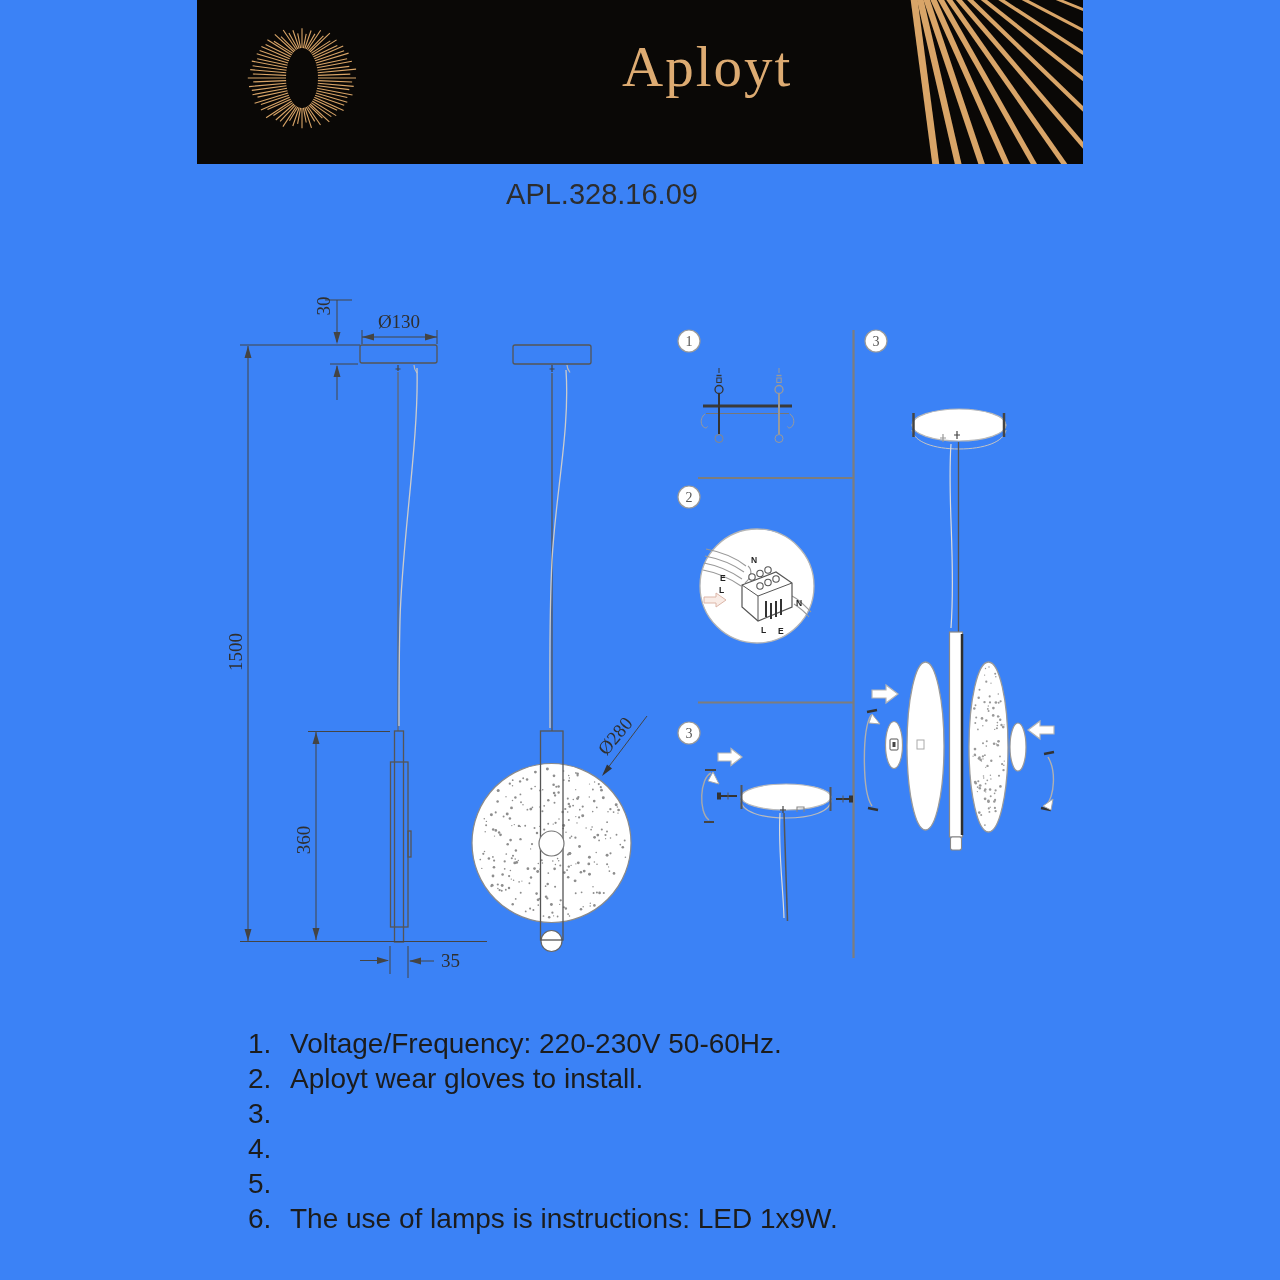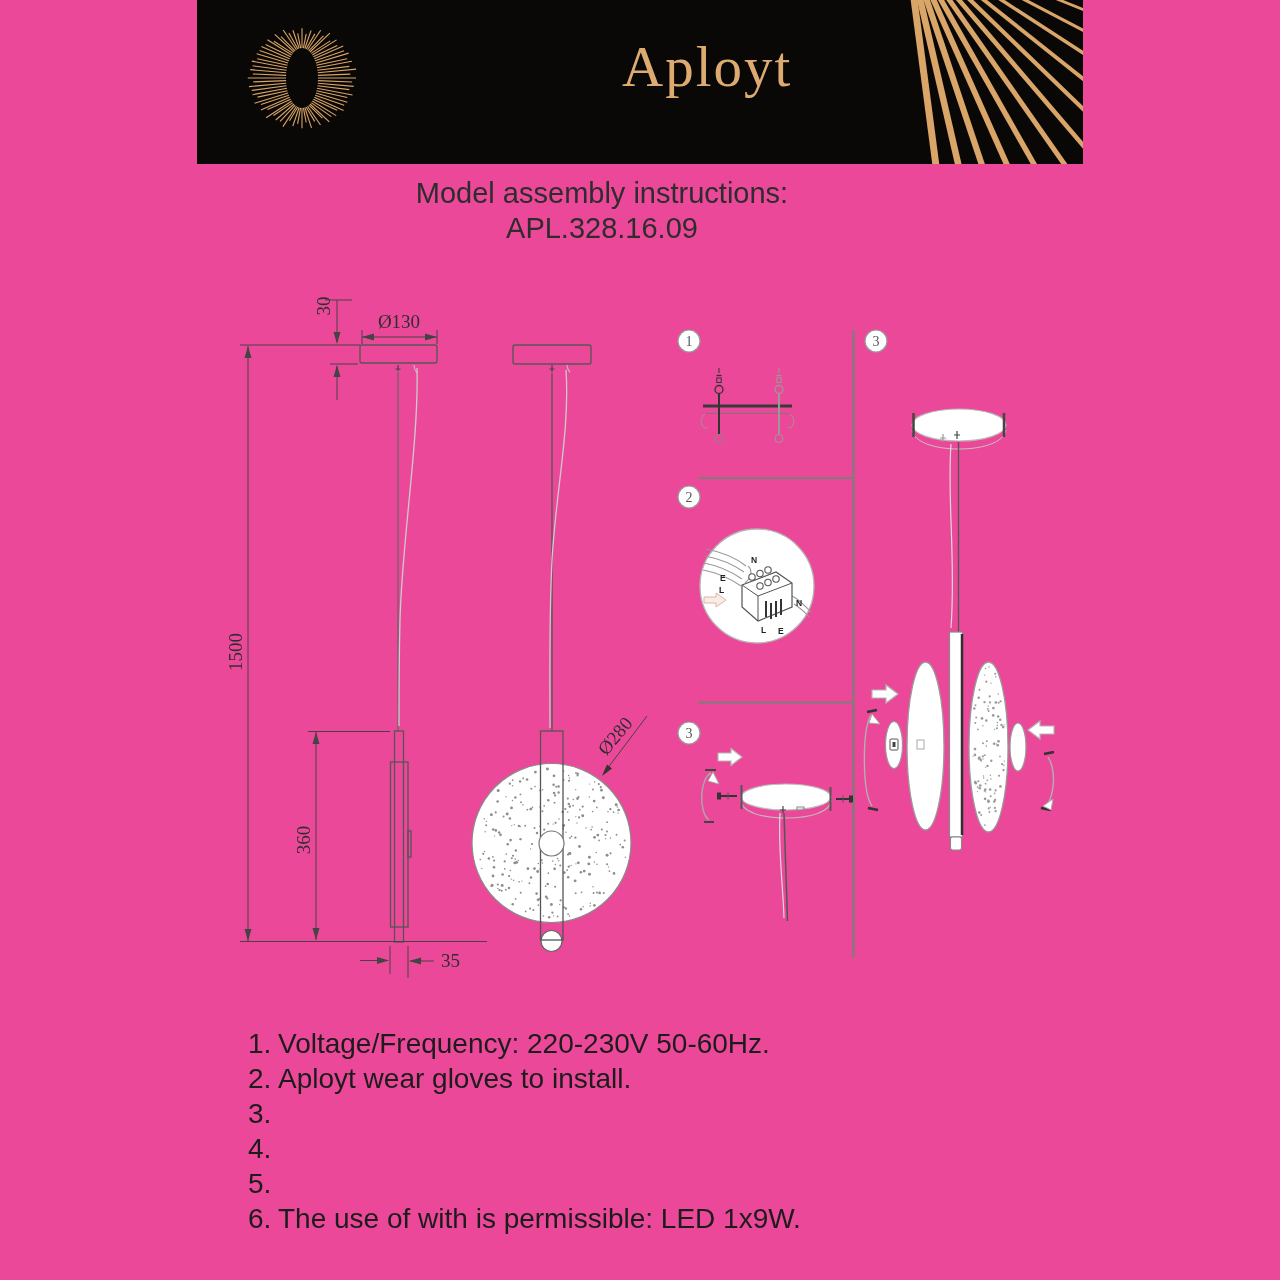--- a/index.html
+++ b/index.html
@@ -1,16 +1,16 @@
 <!DOCTYPE html>
 <html><head>
 <meta charset="utf-8">
 <style>
   html,body{margin:0;padding:0;background:#ffffff;}
-  .page{position:relative;width:1280px;height:1280px;background:#ec4899;overflow:hidden;
+  .page{position:relative;width:1280px;height:1280px;background:#3b82f6;overflow:hidden;
         font-family:"Liberation Sans",sans-serif;}
   
   .banner{position:absolute;left:197px;top:0;width:886px;height:164px;background:#0a0806;overflow:hidden;}
   .banner svg{position:absolute;left:0;top:0;}
   .brand{position:absolute;left:425px;top:38px;font-family:"Liberation Serif",serif;
          font-size:57px;font-weight:400;color:#ddab72;letter-spacing:2px;line-height:1;}
   
   .titleblock{position:absolute;left:262px;top:176px;width:680px;text-align:center;color:#2d2d2d;}
   .titleblock .t1{font-size:29px;line-height:34px;margin:0;}
   .titleblock .t2{font-size:29px;line-height:36px;margin:0;}
@@ -18,21 +18,21 @@
   .diagram{position:absolute;left:210px;top:270px;}
   .cad{stroke:#555;fill:none;stroke-width:1.3;}
   .dimline{stroke:#444;stroke-width:1;fill:none;}
   .dimtext{font-family:"Liberation Serif",serif;font-size:19px;fill:#2f2f2f;stroke:none;}
   .stepnum{font-family:"Liberation Serif",serif;font-size:14px;fill:#555;stroke:none;}
   .wlabel{font-family:"Liberation Sans",sans-serif;font-size:8.5px;font-weight:bold;fill:#222;stroke:none;}
   
   .instructions{position:absolute;left:248px;top:1026px;color:#1c1c1c;}
   .instructions .row{display:flex;height:35px;align-items:center;font-size:28px;}
   .instructions .num{width:30px;flex:0 0 30px;}
-  .instructions .txt{margin-left:0;white-space:nowrap;}
+  .instructions .txt{margin-left:12px;white-space:nowrap;}
 </style>
 </head>
 <body>
 
 <div class="page">
 
   <div class="banner">
     <svg width="886" height="164" viewBox="0 0 886 164">
       <g id="fan-rays">
           <line x1="709" y1="-62" x2="1219.4" y2="37.2" stroke="#d9a568" stroke-width="2.00"></line>
@@ -122,21 +122,20 @@
           <line x1="120.0" y1="67.7" x2="154.9" y2="61.2" stroke="#d9a568" stroke-width="1.1"></line>
           <line x1="120.5" y1="70.2" x2="152.3" y2="66.4" stroke="#d9a568" stroke-width="1.1"></line>
           <line x1="120.8" y1="72.8" x2="159.1" y2="69.1" stroke="#d9a568" stroke-width="1.1"></line>
           <line x1="120.9" y1="75.4" x2="153.3" y2="74.1" stroke="#d9a568" stroke-width="1.1"></line>
         </g>
     </svg>
     <span class="brand">Aployt</span>
   </div>
 
   <div class="titleblock">
-    <p class="t1">Model assembly instructions:</p>
     <p class="t2">APL.328.16.09</p>
   </div>
 
   <div class="diagram">
   <svg width="890" height="730" viewBox="210 270 890 730">
 
     <g>
 
       <rect x="360" y="345" width="77" height="18" rx="2" class="cad" stroke-width="1.6" fill="#fff"></rect>
       <path d="M398,365 v6 M395.5,369 h5" stroke="#444" stroke-width="1.2" fill="none"></path>
@@ -728,17 +727,17 @@
       <span class="num">3.</span>
     </div>
     <div class="row">
       <span class="num">4.</span>
     </div>
     <div class="row">
       <span class="num">5.</span>
     </div>
     <div class="row">
       <span class="num">6.</span>
-      <span class="txt">The use of with is permissible: LED 1x9W.</span>
+      <span class="txt">The use of lamps is instructions: LED 1x9W.</span>
     </div>
   </div>
 
 </div>
 
 </body></html>

